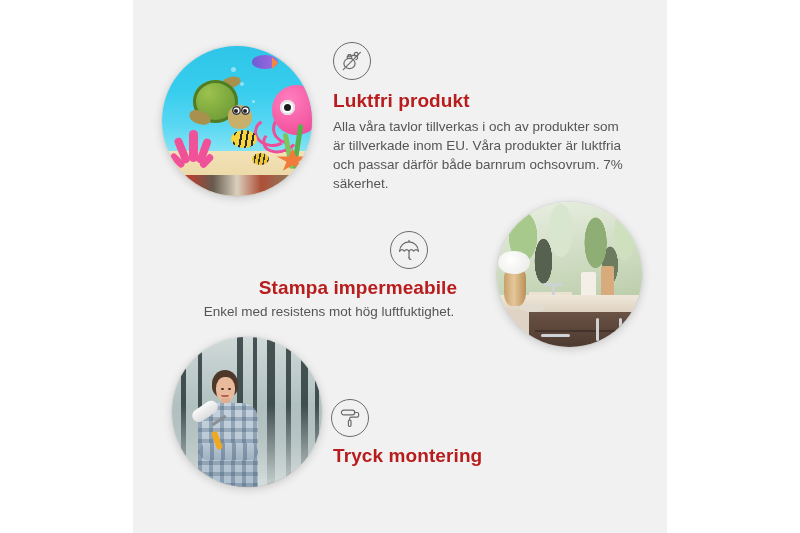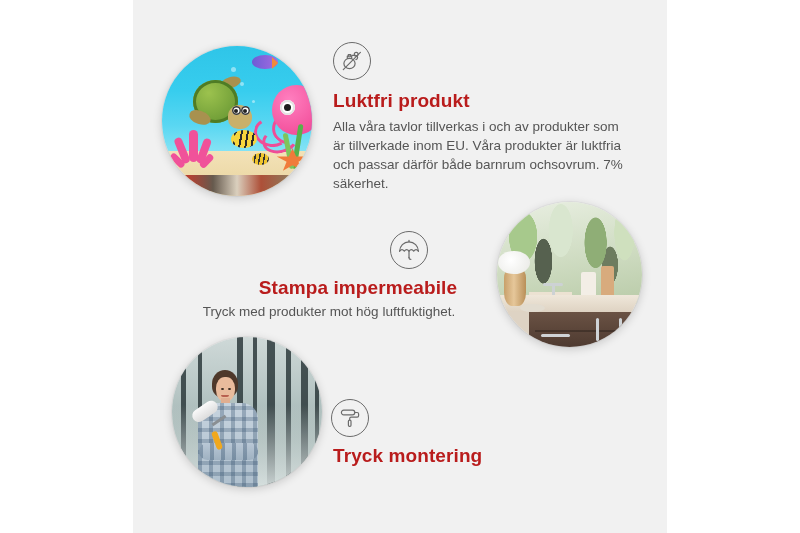--- a/index.html
+++ b/index.html
@@ -305,21 +305,21 @@
         <svg width="24" height="24" viewBox="0 0 24 24" fill="none" stroke="#6b6b6b" stroke-width="1.2" stroke-linecap="round" stroke-linejoin="round">
           <path d="M2.6 13.2a9.4 9.4 0 0 1 18.8 0"></path>
           <path d="M2.6 13.2c1.6-2.2 3.1-2.2 4.7 0 1.6-2.2 3.1-2.2 4.7 0 1.6-2.2 3.1-2.2 4.7 0 1.6-2.2 3.1-2.2 4.7 0"></path>
           <line x1="12" y1="13.2" x2="12" y2="19.4"></line>
           <path d="M12 19.4a1.9 1.9 0 0 0 1.9 1.9"></path>
           <line x1="12" y1="3.8" x2="12" y2="2.4"></line>
         </svg>
       </div>
     </div>
     <div class="f-title">Stampa impermeabile</div>
-    <p class="f-desc">Tryck med produkter mot hög luftfuktighet.</p>
+    <p class="f-desc">Enkel med resistens mot hög luftfuktighet.</p>
   </div>
 
   <div class="feature" id="feature-easy">
     <div class="icon-circle">
       <svg width="24" height="24" viewBox="0 0 24 24" fill="none" stroke="#6b6b6b" stroke-width="1.2" stroke-linecap="round" stroke-linejoin="round">
         <rect x="3.4" y="4.2" width="13.4" height="4.6" rx="2.3"></rect>
         <path d="M16.8 6.5h2.4c.8 0 1.4.6 1.4 1.4v1.8c0 .8-.6 1.4-1.4 1.4h-6.1c-.8 0-1.4.6-1.4 1.4v1.1"></path>
         <rect x="10.4" y="14.1" width="2.6" height="6.3" rx="1.1"></rect>
       </svg>
     </div>

